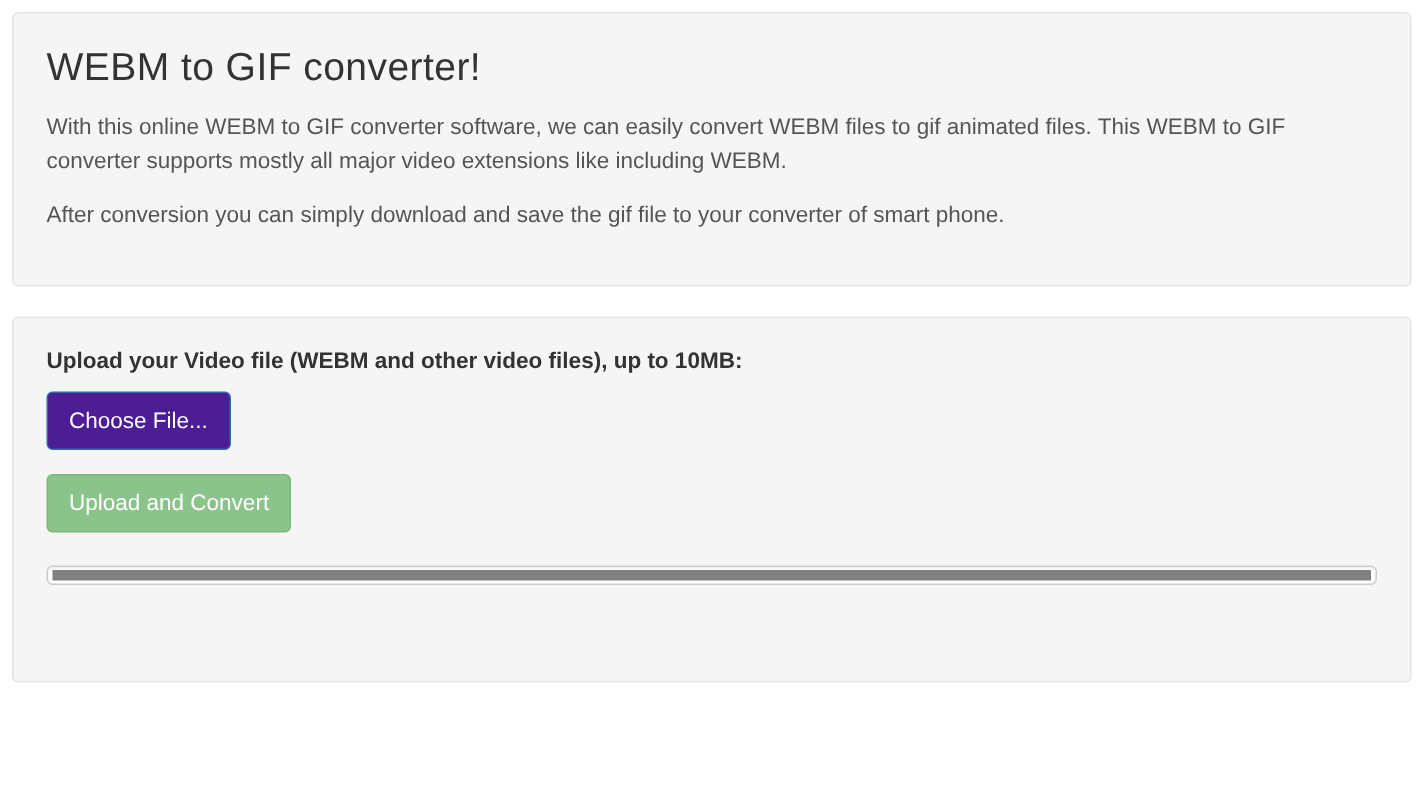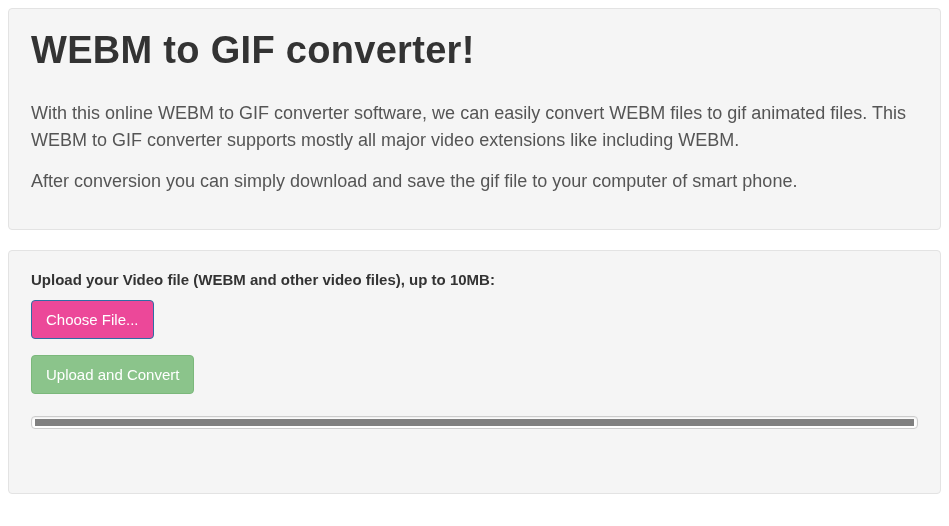--- a/index.html
+++ b/index.html
@@ -20,50 +20,50 @@
       background: #f5f5f5;
       border: 1px solid #e3e3e3;
       border-radius: 4px;
       padding: 20px 22px;
       margin: 8px 8px 20px 8px;
     }
     .panel.upload {
       padding-bottom: 24px;
     }
     h1 {
-      font-size: 38px;
-      font-weight: 700;
+      font-size: 26px;
+      font-weight: 400;
       color: #333;
-      margin-bottom: 28px;
+      margin-bottom: 14px;
       letter-spacing: 0.3px;
     }
     p.desc {
       color: #555;
       line-height: 1.5;
       margin-bottom: 14px;
-      font-size: 18px;
+      font-size: 15px;
     }
     .upload-label {
       font-weight: bold;
       color: #333;
       font-size: 15px;
       margin-bottom: 12px;
     }
     .btn {
       display: inline-block;
       padding: 8px 14px;
       font-size: 15px;
       border-radius: 4px;
       border: 1px solid transparent;
       cursor: pointer;
       line-height: 1.4;
       font-family: inherit;
     }
     .btn-primary {
-      background: #ec4899;
+      background: #4c1d95;
       color: #fff;
       border-color: #2e6da4;
     }
     .btn-success {
       background: #8bc48b;
       color: #fff;
       border-color: #7bb87b;
     }
     .btn-row {
       margin-bottom: 16px;
@@ -83,21 +83,21 @@
       width: 100%;
       border-radius: 0;
     }
   </style>
 </head>
 <body>
 
 <div class="panel">
   <h1>WEBM to GIF converter!</h1>
   <p class="desc">With this online WEBM to GIF converter software, we can easily convert WEBM files to gif animated files. This WEBM to GIF converter supports mostly all major video extensions like including WEBM.</p>
-  <p class="desc">After conversion you can simply download and save the gif file to your computer of smart phone.</p>
+  <p class="desc">After conversion you can simply download and save the gif file to your converter of smart phone.</p>
 </div>
 
 <div class="panel upload">
   <div class="upload-label">Upload your Video file (WEBM and other video files), up to 10MB:</div>
   <div class="btn-row">
     <button class="btn btn-primary">Choose File...</button>
   </div>
   <div class="btn-row">
     <button class="btn btn-success">Upload and Convert</button>
   </div>

